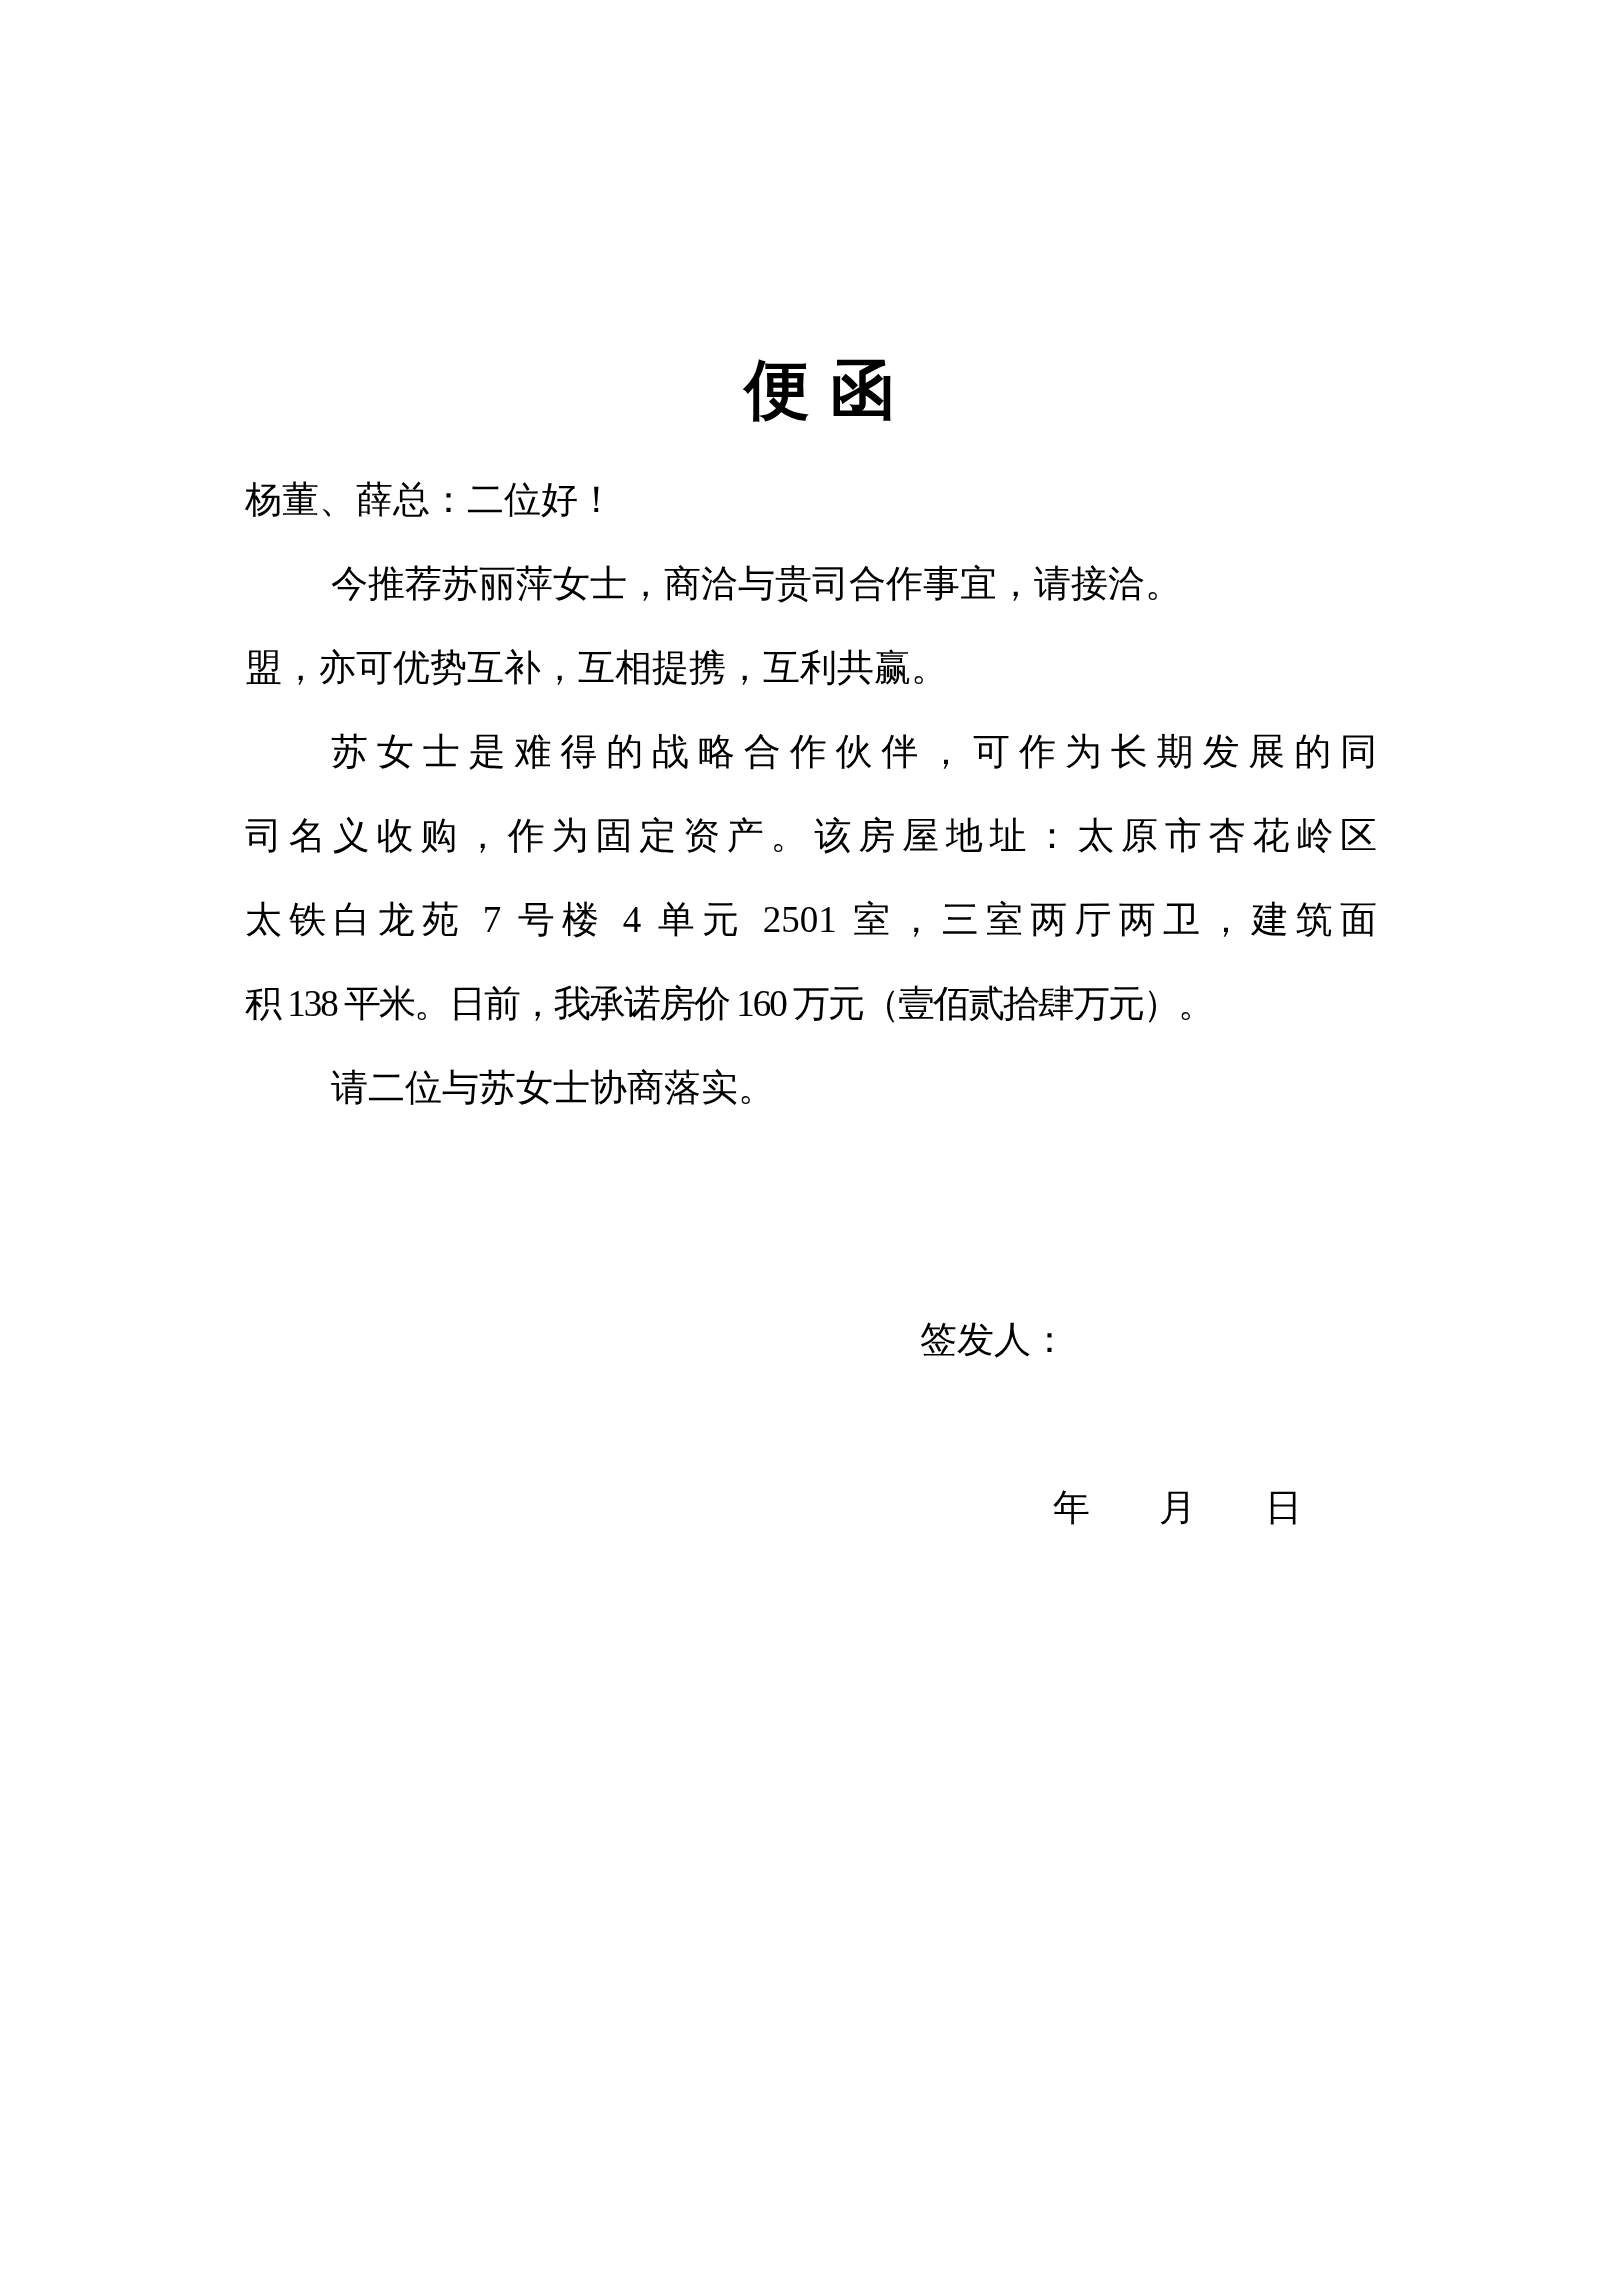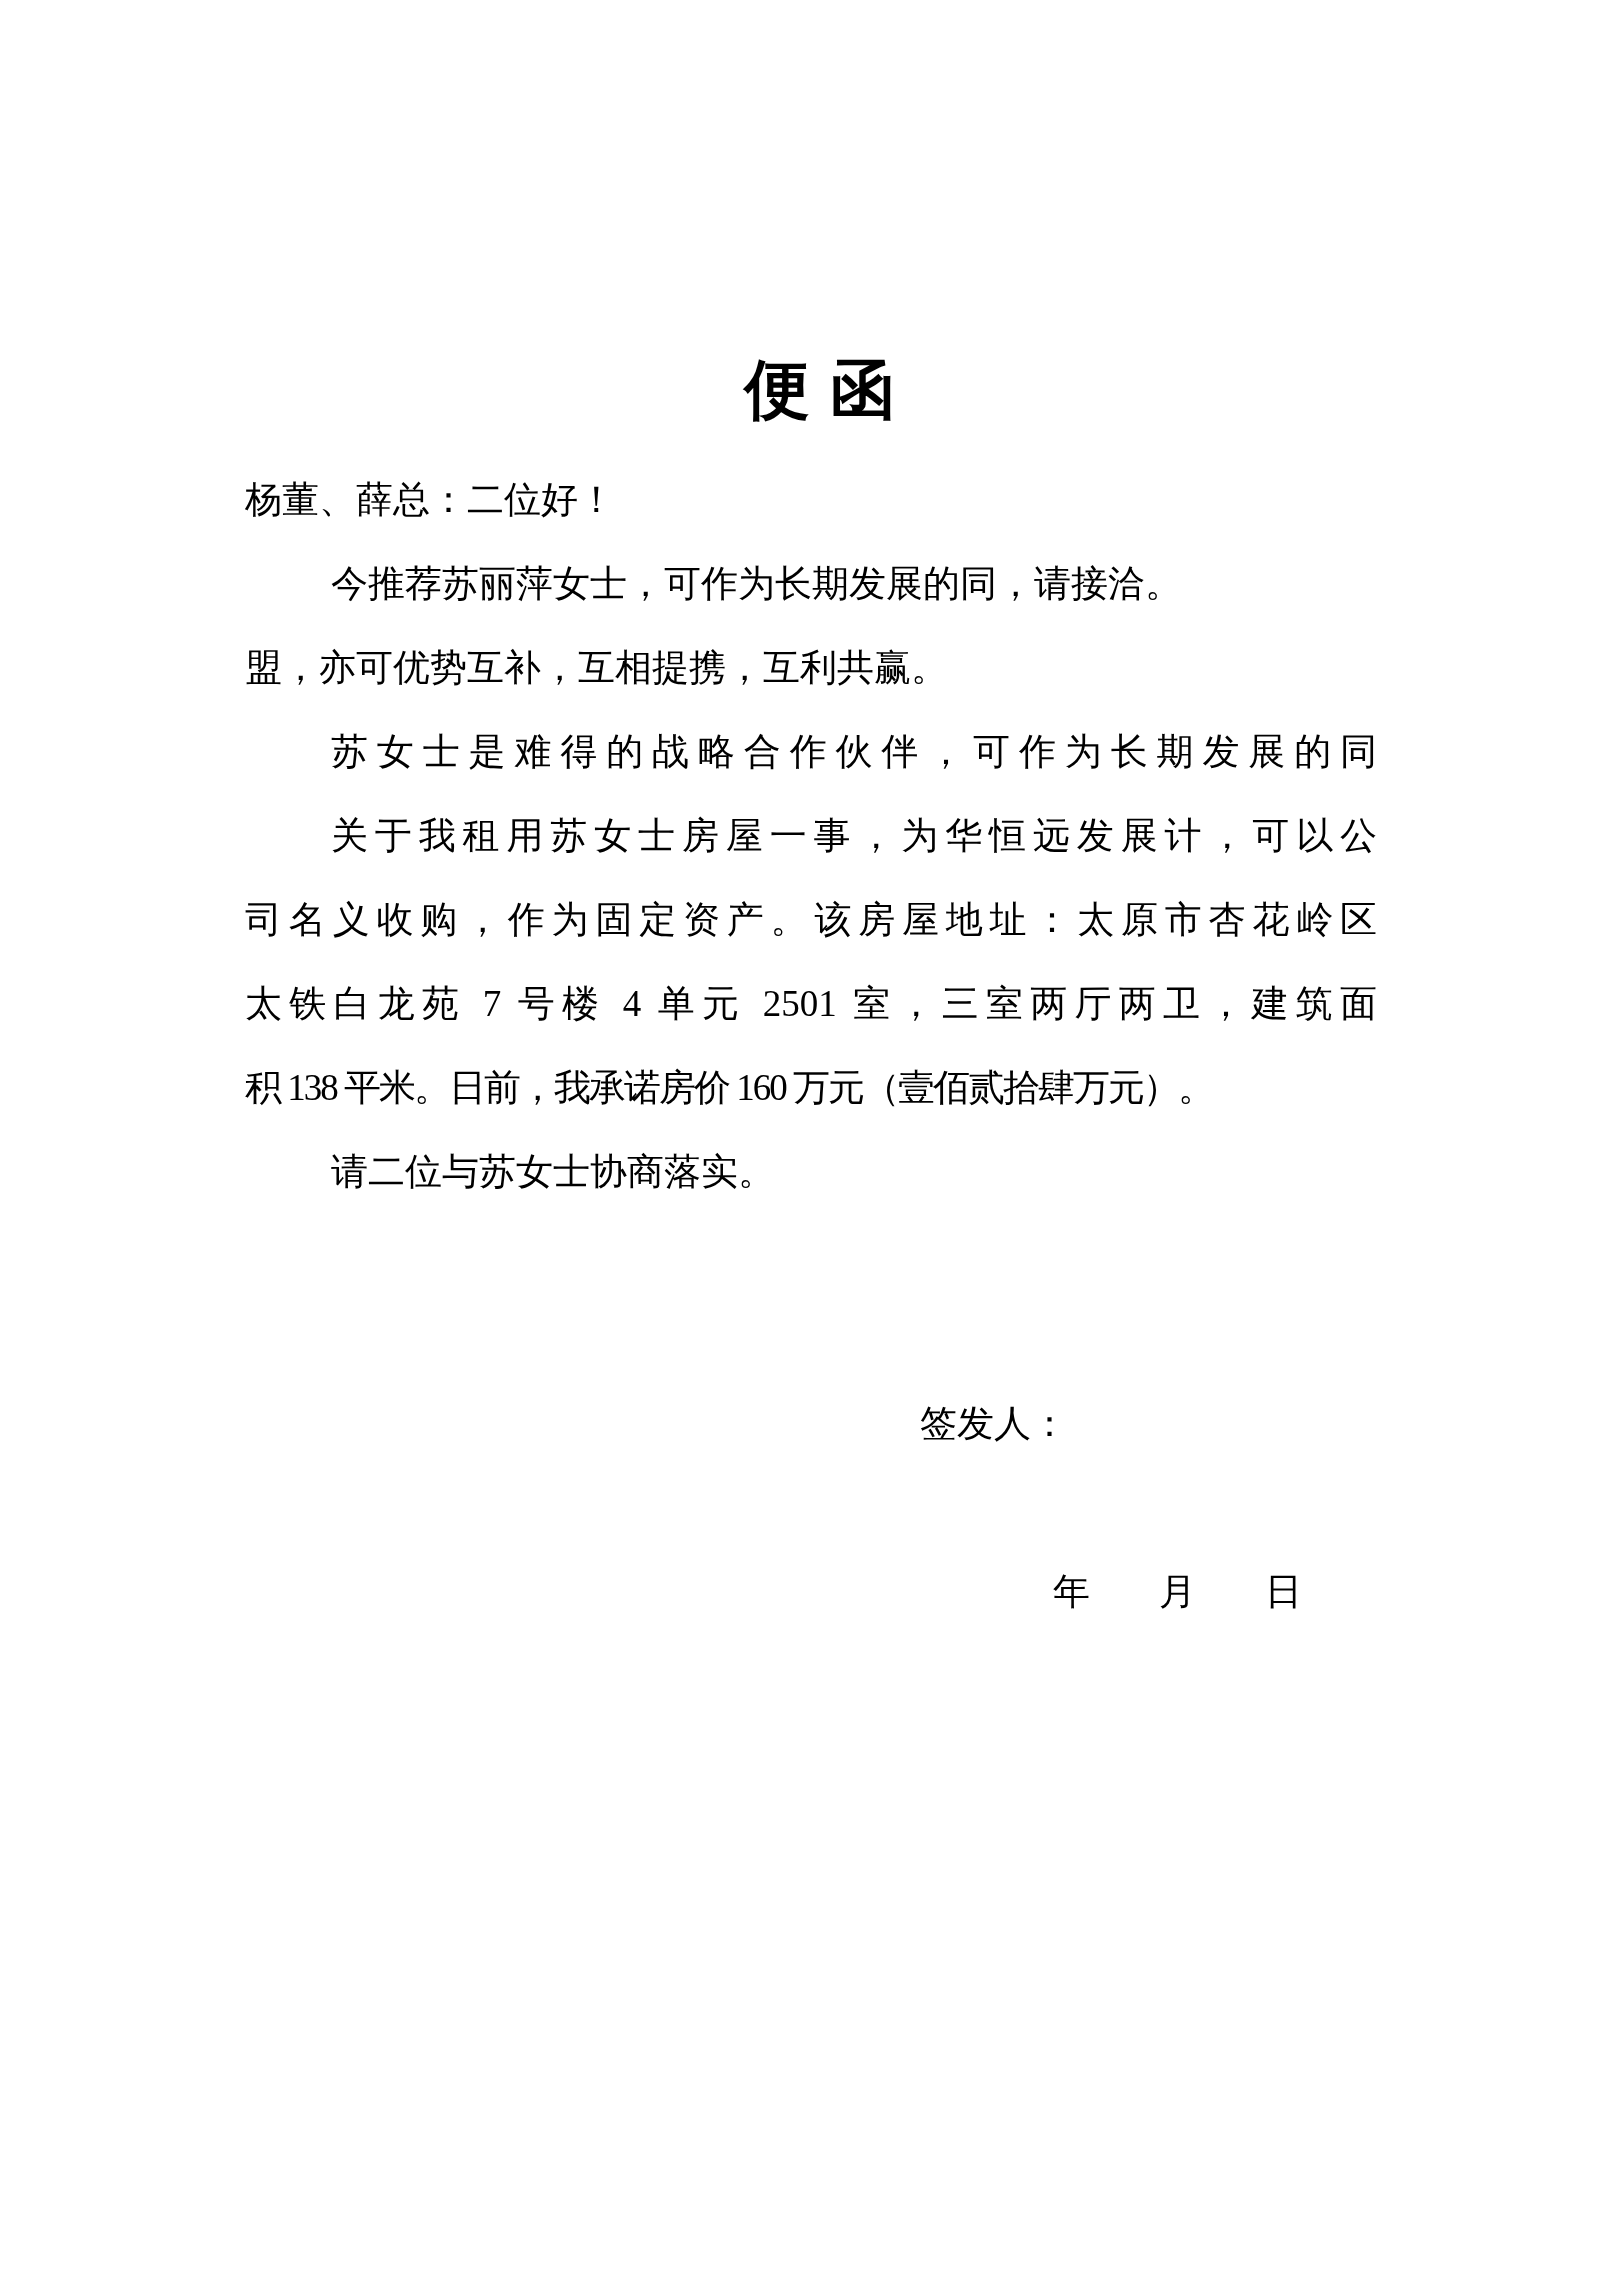--- a/index.html
+++ b/index.html
@@ -66,27 +66,26 @@
 <body>
 
 <div class="page">
 
   <h1 class="title">便 函</h1>
 
   <div class="content">
 
     <div class="ln">杨董、薛总：二位好！</div>
 
-    <div class="ln ind">今推荐苏丽萍女士，可作为长期发展的同，请接洽。</div>
+    <div class="ln ind">今推荐苏丽萍女士，商洽与贵司合作事宜，请接洽。</div>
 
     <div class="ln">盟，亦可优势互补，互相提携，互利共赢。</div>
 
     <div class="ln ind just">苏女士是难得的战略合作伙伴，可作为长期发展的同</div>
 
-    <div class="ln ind just">关于我租用苏女士房屋一事，为华恒远发展计，可以公</div>
 
     <div class="ln just">司名义收购，作为固定资产。该房屋地址：太原市杏花岭区</div>
 
     <div class="ln just">太铁白龙苑 7 号楼 4 单元 2501 室，三室两厅两卫，建筑面</div>
 
     <div class="ln tight">积 138 平米。日前，我承诺房价 160 万元（壹佰贰拾肆万元）。</div>
 
     <div class="ln ind">请二位与苏女士协商落实。</div>
 
     <div class="ln blank"></div>

